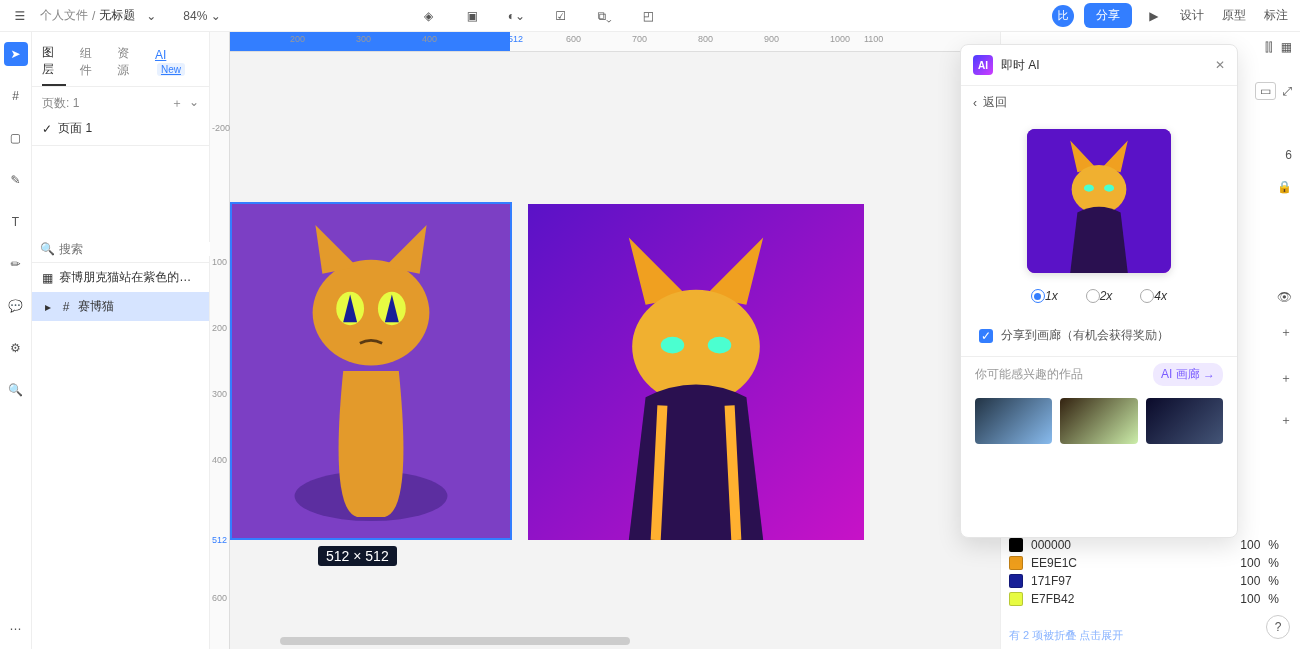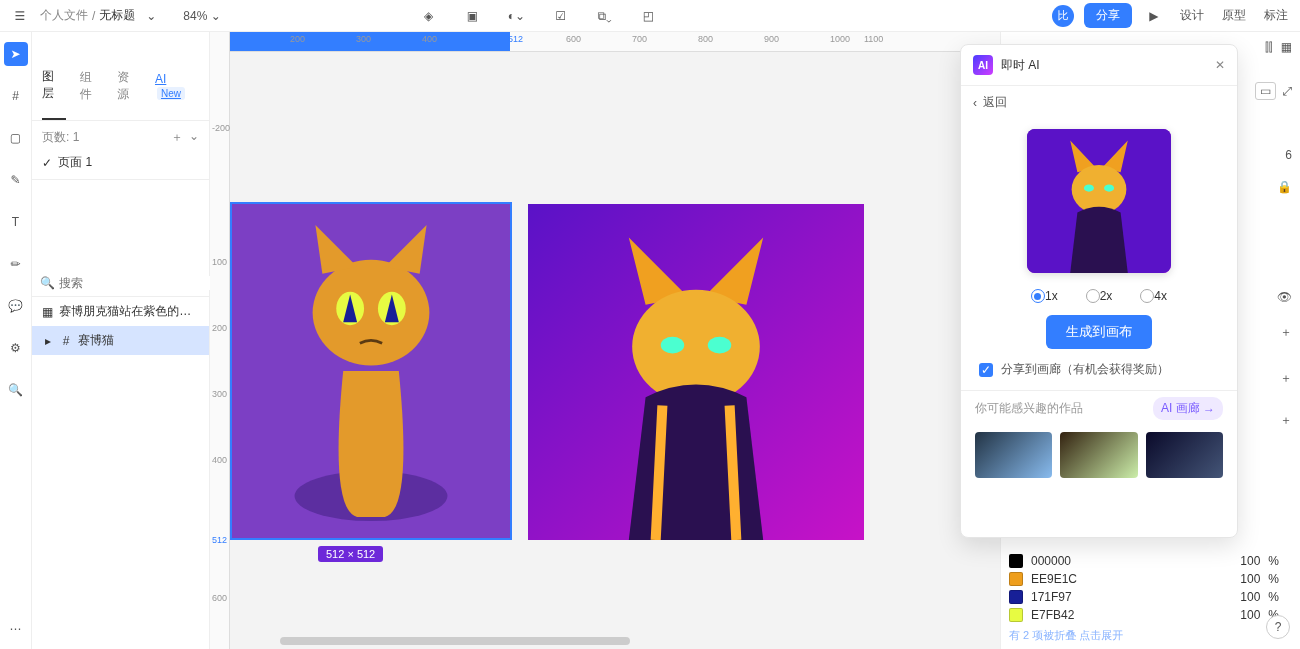--- a/index.html
+++ b/index.html
@@ -23,71 +23,71 @@
   
   .body { flex:1; display:flex; min-height:0; }
 
   .toolrail { width:32px; background:#fff; border-right:1px solid #eee; display:flex; flex-direction:column; align-items:center; padding-top:10px; gap:18px; }
   .toolrail .tool { width:24px; height:24px; display:flex; align-items:center; justify-content:center; border-radius:4px; cursor:pointer; color:#555; }
   .toolrail .tool.active { background:#337eff; color:#fff; }
   .toolrail .bottom { margin-top:auto; margin-bottom:8px; }
 
   .leftpanel { width:178px; border-right:1px solid #eee; display:flex; flex-direction:column; }
   .lp-tabs { display:flex; gap:14px; padding:8px 10px 0; border-bottom:1px solid #eee; align-items:center; }
-  .lp-tab { padding:4px 0 16px; cursor:pointer; color:#888;margin-top:24px; }
+  .lp-tab { padding:4px 0 6px; cursor:pointer; color:#888; }
   .lp-tab.active { color:#333; border-bottom:2px solid #333; font-weight:500; }
   .lp-tab.ai { color:#337eff;text-decoration:underline; }
   .lp-tab .new { background:#e8f1ff; color:#337eff; font-size:10px; padding:1px 4px; border-radius:3px; margin-left:2px; }
   .lp-pages { padding:8px 10px; border-bottom:1px solid #eee; }
   .lp-pages-head { display:flex; justify-content:space-between; color:#888; align-items:center; }
   .lp-page-item { margin-top:8px; display:flex; align-items:center; gap:6px; }
   .lp-search { padding:6px 8px; border-bottom:1px solid #eee; display:flex; align-items:center; gap:4px; color:#aaa; margin-top:90px;}
   .lp-search input { border:none; outline:none; flex:1; font-size:12px; }
   .layer-row { padding:6px 10px; display:flex; align-items:center; gap:6px; cursor:pointer; }
   .layer-row.sel { background:#d6e4ff; }
   .layer-icon { width:12px; height:12px; display:flex;align-items:center;justify-content:center; }
 
   .canvas-wrap { flex:1; position:relative; background:#f3f3f3; overflow:hidden; }
   .ruler-h { position:absolute; top:0; left:0; right:0; height:20px; background:#fafafa; border-bottom:1px solid #ddd; }
   .ruler-v { position:absolute; top:0; left:0; bottom:0; width:20px; background:#fafafa; border-right:1px solid #ddd; }
   .ruler-h .tick { position:absolute; top:2px; font-size:9px; color:#999; }
   .ruler-v .tick { position:absolute; left:2px; font-size:9px; color:#999; transform:translateY(-50%); }
   .ruler-h .sel-range { position:absolute; top:0; bottom:0; background:#337eff; }
   .artboard { position:absolute; border:2px solid #337eff; background:#7c3fc4; }
   .art2 { position:absolute; background:linear-gradient(135deg,#5a1fb0,#b01fb0); overflow:hidden; }
-  .dim-chip { position:absolute; background:#6d28d9; color:#fff; padding:2px 8px; border-radius:3px; font-size:11px; }
+  .dim-chip { position:absolute; background:#0f172a; color:#fff; padding:2px 8px; border-radius:3px; font-size:14px; }
   .scrollbar-h { position:absolute; bottom:4px; left:70px; width:350px; height:8px; background:#ccc; border-radius:4px; }
 
   
   .right-area { width:300px; position:relative; border-left:1px solid #eee; }
   .rt-icons { position:absolute; top:8px; right:8px; display:flex; gap:8px; color:#555; }
   .prop-row { position:absolute; right:8px; display:flex; align-items:center; gap:6px; color:#555; }
   .lock-row { top:148px; }
   .eye-row { top:258px; }
   .plus-row1 { top:292px; }
   .plus-row2 { top:338px; }
   .plus-row3 { top:380px; }
   .color-list { position:absolute; left:8px; right:21px; bottom:6px; }
   .color-row { display:flex; align-items:center; gap:8px; padding:2px 0; }
   .swatch { width:14px; height:14px; border-radius:2px; border:1px solid rgba(0,0,0,.2); }
   .color-hex { width:56px; }
   .color-pct { margin-left:auto; }
-  .fold-hint { color:#8ab4ff; margin-top:4px; font-size:11px; }
+  .fold-hint { color:#8ab4ff; margin-top:20px; font-size:11px; }
 
   
   .ai-panel { position:fixed; top:44px; left:960px; width:278px; height:494px; background:#fff; border:1px solid #e5e5e5; border-radius:8px; box-shadow:0 8px 24px rgba(0,0,0,.12); display:flex; flex-direction:column; }
   .ai-head { display:flex; align-items:center; gap:8px; padding:10px 12px; border-bottom:1px solid #eee; }
   .ai-logo { width:20px; height:20px; border-radius:4px; background:linear-gradient(135deg,#4b3cff,#d03cff); color:#fff; display:flex;align-items:center;justify-content:center; font-size:10px; font-weight:700; }
   .ai-close { margin-left:auto; cursor:pointer; color:#888; }
   .ai-back { display:flex; align-items:center; gap:6px; padding:8px 12px; color:#555; cursor:pointer; }
   .ai-desc { text-align:center; padding:4px 12px; color:#555; }
   .ai-desc a { color:#337eff; text-decoration:none; }
   .ai-preview { margin:10px auto; width:144px; height:144px; border-radius:8px; background:linear-gradient(135deg,#4a0fa8,#b00fd8); box-shadow:0 2px 8px rgba(0,0,0,.15); position:relative; overflow:hidden; }
   .ai-radios { display:flex; justify-content:center; gap:28px; padding:6px 0 12px; }
-  .ai-radio { display:flex; align-items:flex-start; cursor:pointer; }
+  .ai-radio { display:flex; align-items:flex-start; cursor:pointer;font-style:italic; }
   .ai-radio .dot { width:14px; height:14px; border:1.5px solid #aaa; border-radius:50%; display:flex;align-items:center;justify-content:center; }
   .ai-radio.sel .dot { border-color:#337eff; }
   .ai-radio.sel .dot::after { content:""; width:7px; height:7px; background:#337eff; border-radius:50%; }
   .ai-gen-btn { margin:0 auto; padding:8px 20px; background:#337eff; color:#fff; border:none; border-radius:6px; cursor:pointer; }
   .ai-check { display:flex; align-items:center; gap:8px; padding:12px 18px; color:#555; }
   .ai-check .box { width:14px; height:14px; background:#337eff; border-radius:3px; display:flex;align-items:center;justify-content:center; color:#fff; }
   .ai-gallery-head { display:flex; justify-content:space-between; align-items:center; padding:6px 14px; color:#999;gap:40px; }
   .ai-gallery-link { background:#efe9ff; color:#7a5cff; padding:3px 8px; border-radius:10px; cursor:pointer; }
   .ai-thumbs { display:flex; gap:8px; padding:6px 14px 12px; }
   .ai-thumb { flex:1; height:46px; border-radius:4px; background:linear-gradient(135deg,#223,#6af); }
@@ -332,21 +332,20 @@
       </label>
     <label class="ai-radio">
         <span class="dot"></span>
         <span>2x</span>
       </label>
     <label class="ai-radio">
         <span class="dot"></span>
         <span>4x</span>
       </label>
   </div>
-  <button class="ai-gen-btn">生成到画布</button>
   <div class="ai-check">
     <span class="box">✓</span>
     <span>分享到画廊（有机会获得奖励）</span>
   </div>
   <div style="border-top:1px solid #eee;margin:0 0 0 0;"></div>
   <div class="ai-gallery-head">
     <span>你可能感兴趣的作品</span>
     <span class="ai-gallery-link">AI 画廊 →</span>
   </div>
   <div class="ai-thumbs">

